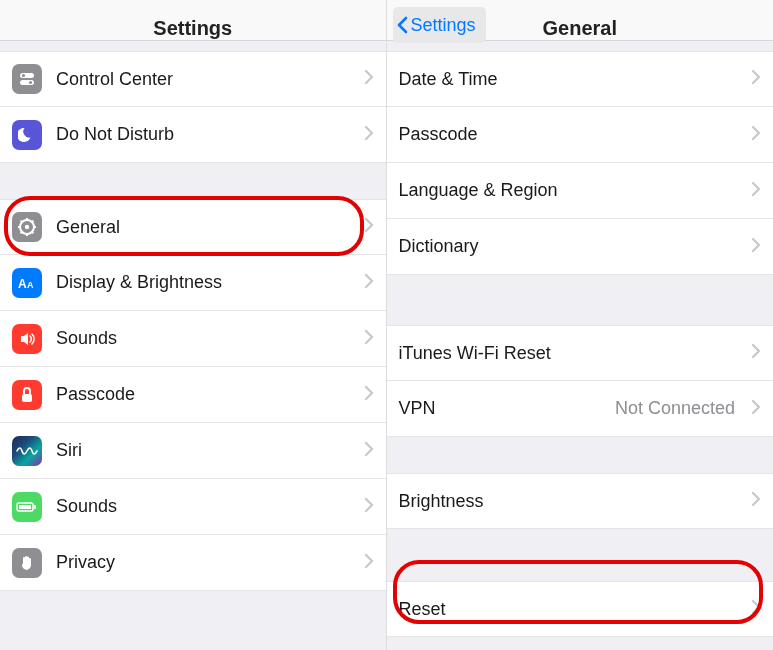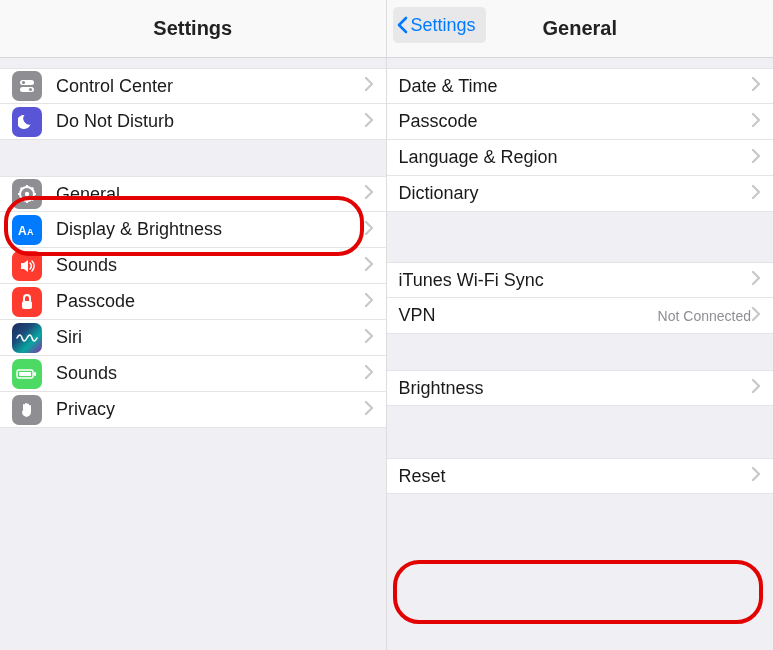--- a/index.html
+++ b/index.html
@@ -13,25 +13,25 @@
   }
   .pane {
     width: 50%;
     height: 100%;
     background: #efeff4;
     position: relative;
     overflow: hidden;
   }
   .pane-left { border-right: 1px solid #ddd; }
   .navbar {
-    height: 58px;
+    height: 41px;
     background: #f9f9f9;
     position: relative;
     display: flex;
-    align-items: center;
+    align-items: flex-end;
     justify-content: center;
     border-bottom: 1px solid #d6d6d8;
   }
   .nav-title {
     font-weight: 700;
     font-size: 20px;
   }
   .nav-back {
     position: absolute;
     left: 6px;
@@ -47,21 +47,21 @@
     cursor: pointer;
   }
   .nav-back svg { margin-right: 2px; }
   .group-gap {
     height: 36px;
     background: #efeff4;
   }
   .group-gap.small { height: 10px; }
   .row {
     background: #fff;
-    height: 36px;
+    height: 56px;
     display: flex;
     align-items: center;
     padding: 0 12px;
     position: relative;
     border-bottom: 1px solid #e4e4e6;
     cursor: pointer;
   }
   .row.first { border-top: 1px solid #e4e4e6; }
   .row .icon {
     width: 30px;
@@ -73,23 +73,23 @@
     margin-right: 14px;
     flex-shrink: 0;
     color: #fff;
   }
   .row .label {
     font-size: 18px;
     color: #1a1a1a;
     flex: 1;
   }
   .row .value {
-    font-size: 14px;
+    font-size: 18px;
     color: #8e8e93;
-    margin-right: 0;
+    margin-right: 16px;
   }
   .chevron {
     color: #c7c7cc;
     flex-shrink: 0;
   }
   .highlight {
     position: absolute;
     border: 4px solid #e30202;
     border-radius: 26px;
     pointer-events: none;
@@ -274,21 +274,21 @@
   <div class="row">
     <span class="label">Dictionary</span>
     <span class="chevron"><svg width="10" height="16" viewBox="0 0 10 16">
           <path d="M2 2l6 6-6 6" stroke="#c7c7cc" stroke-width="2.2" fill="none" stroke-linecap="round" stroke-linejoin="round"></path>
         </svg></span>
   </div>
 
   <div class="group-gap" style="height:50px"></div>
 
   <div class="row first">
-    <span class="label">iTunes Wi-Fi Sync</span>
+    <span class="label">iTunes Wi-Fi Reset</span>
     <span class="chevron"><svg width="10" height="16" viewBox="0 0 10 16">
           <path d="M2 2l6 6-6 6" stroke="#c7c7cc" stroke-width="2.2" fill="none" stroke-linecap="round" stroke-linejoin="round"></path>
         </svg></span>
   </div>
   <div class="row">
     <span class="label">VPN</span>
     <span class="value">Not Connected</span>
     <span class="chevron"><svg width="10" height="16" viewBox="0 0 10 16">
           <path d="M2 2l6 6-6 6" stroke="#c7c7cc" stroke-width="2.2" fill="none" stroke-linecap="round" stroke-linejoin="round"></path>
         </svg></span>

